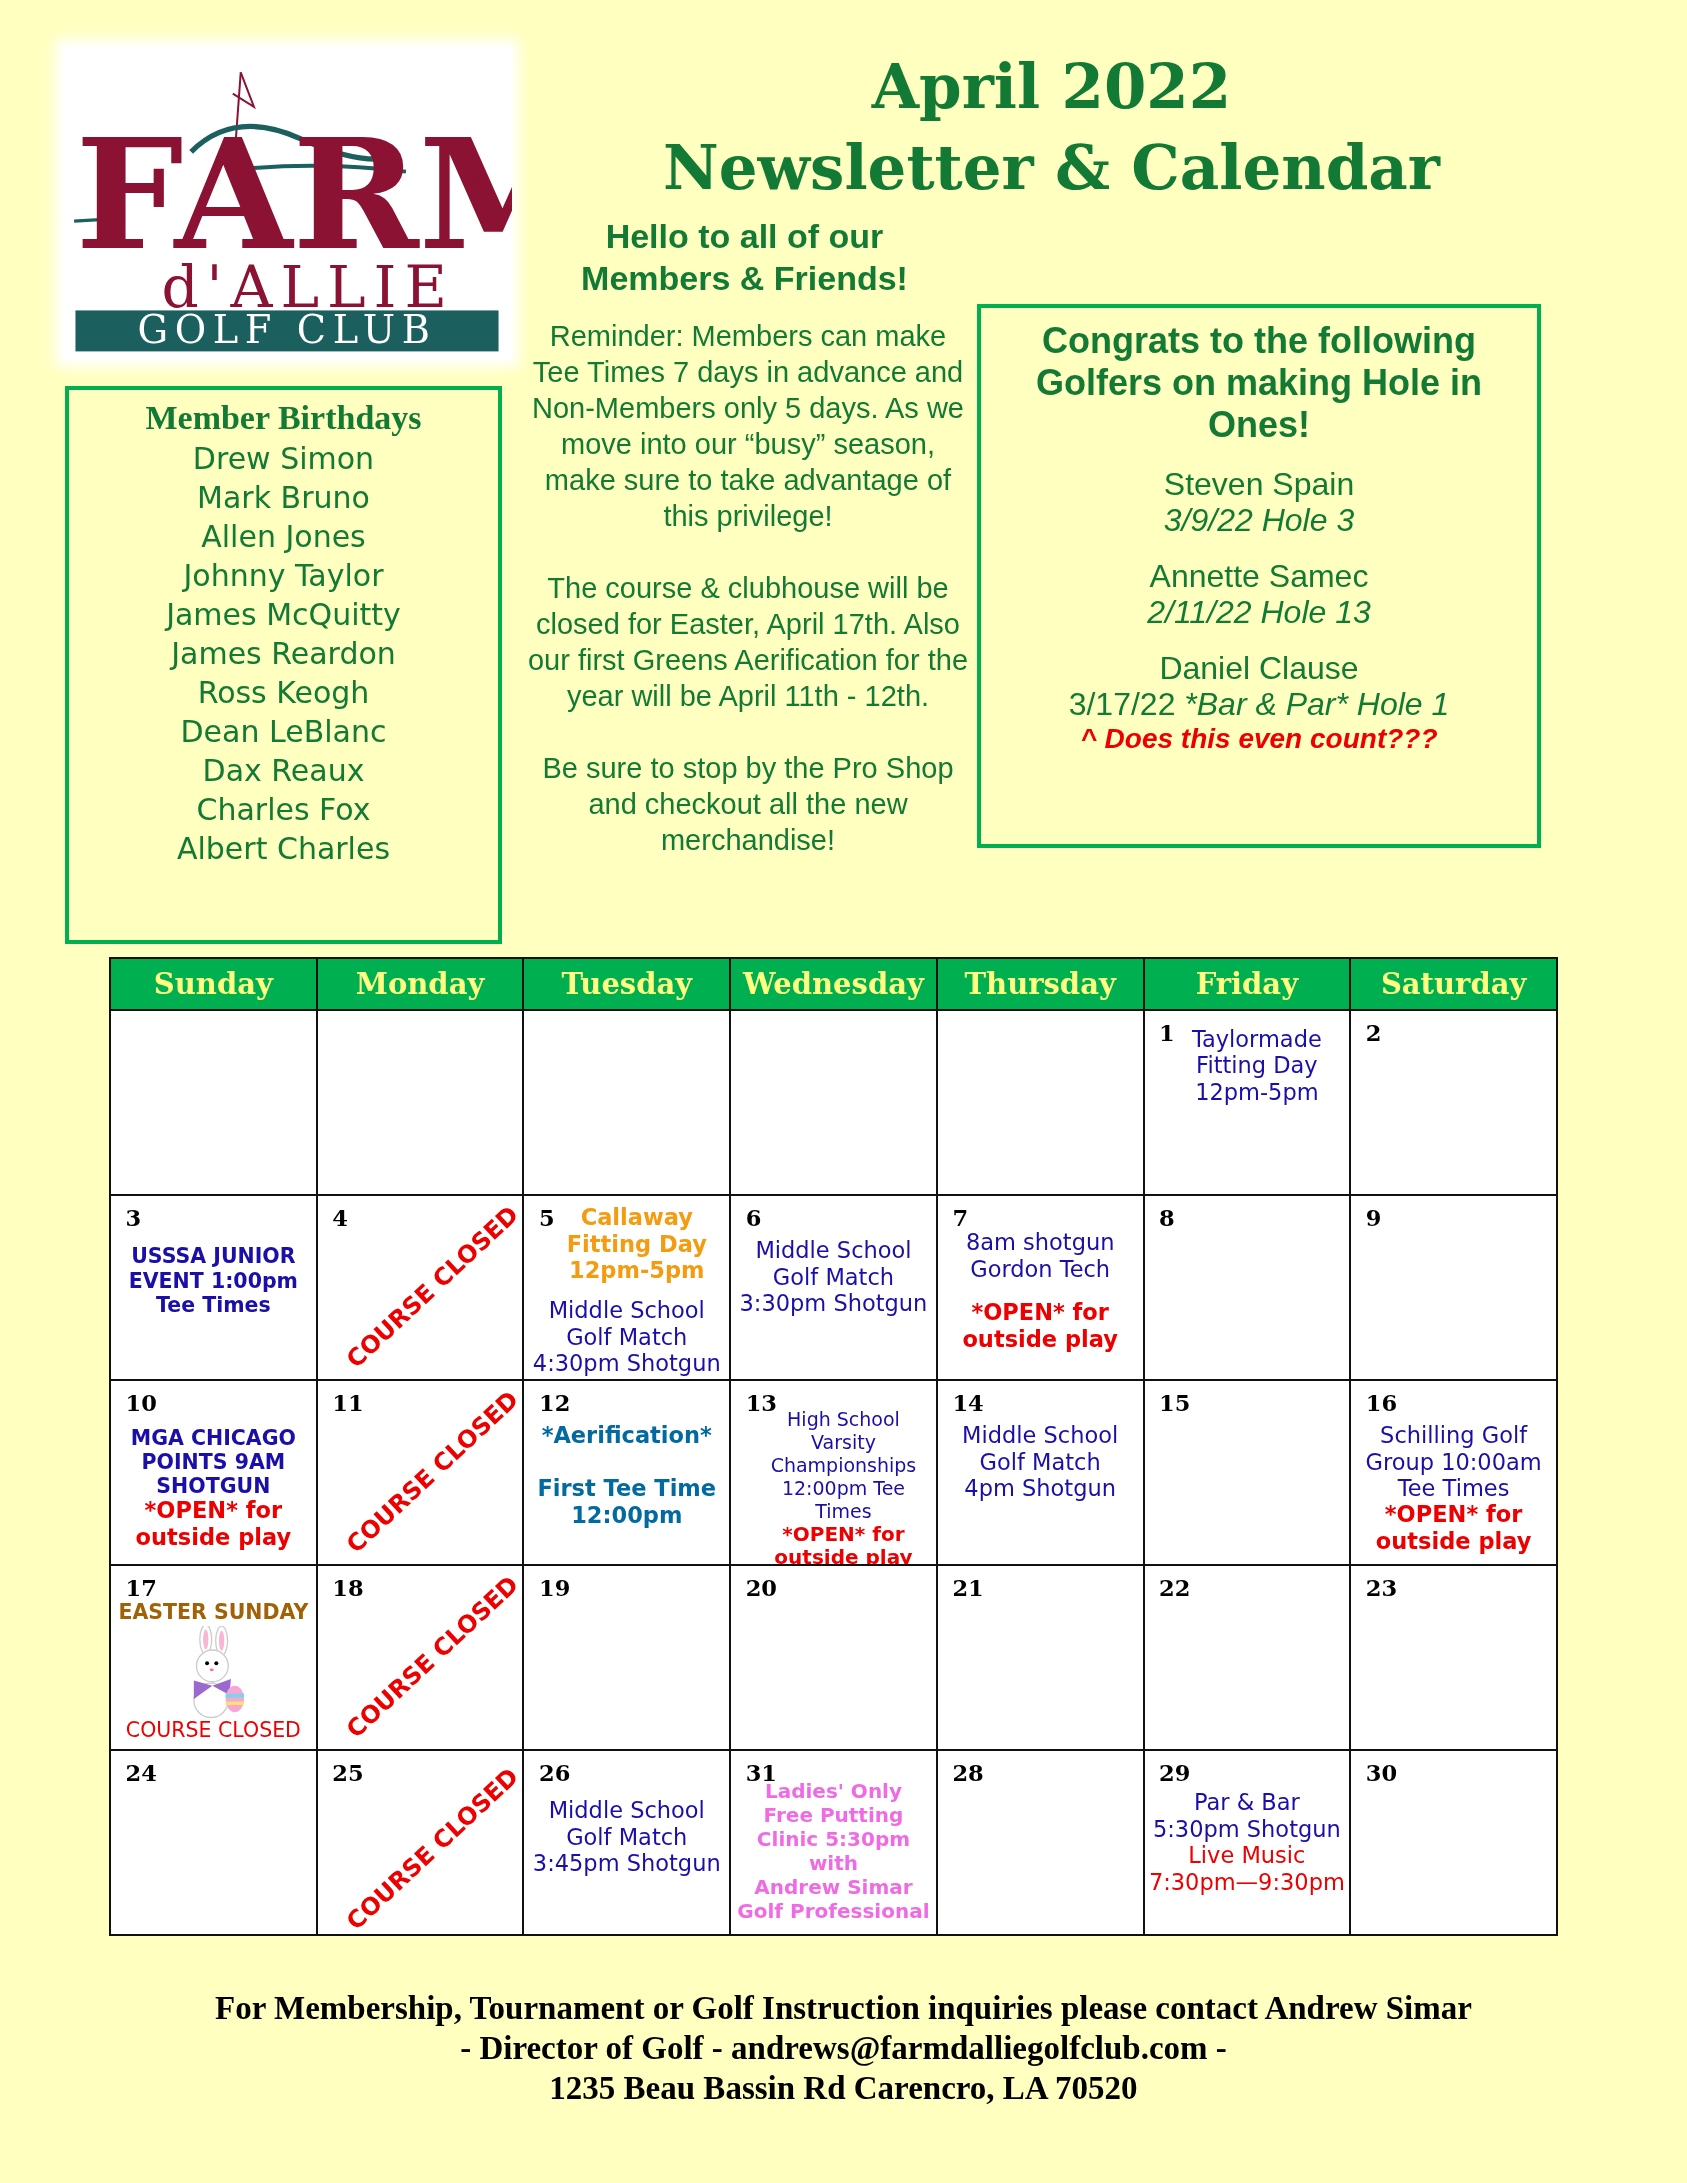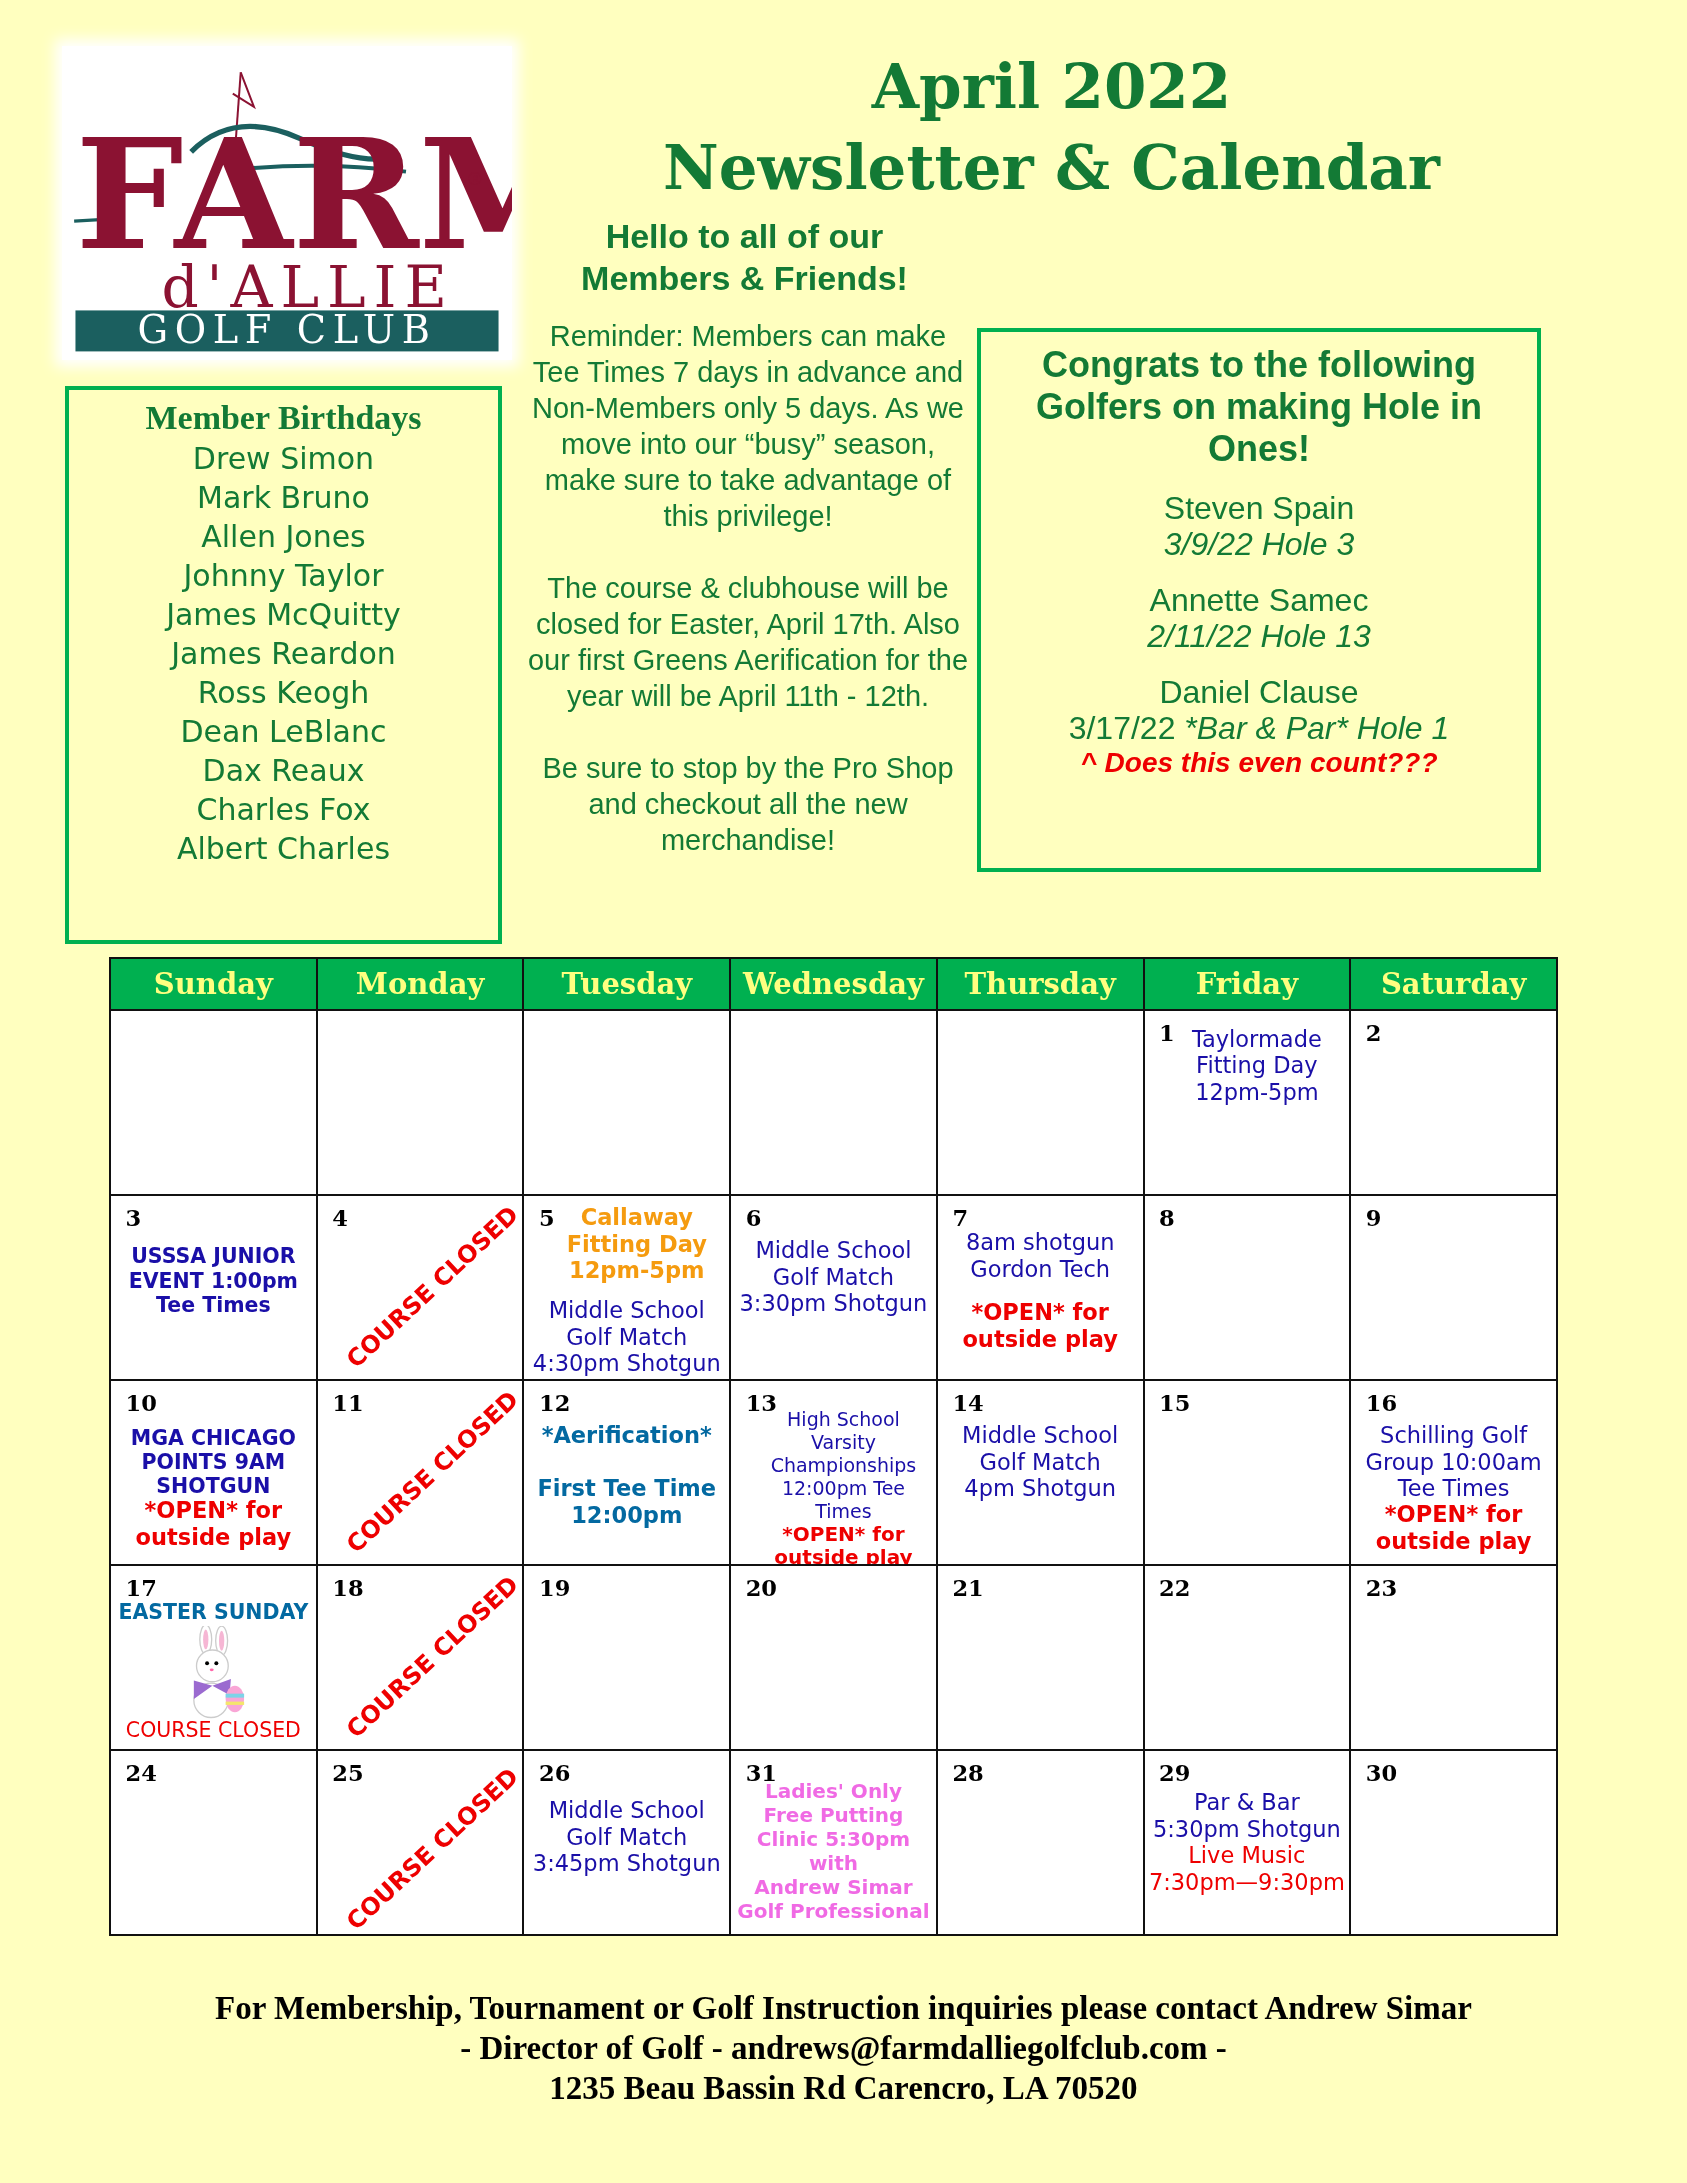--- a/index.html
+++ b/index.html
@@ -51,21 +51,20 @@
     font-size:29px; line-height:36px;
   }
   .middle p { margin:0 0 36px 0; }
 
   
   .congrats {
     position:absolute; left:977px; top:304px; width:564px; height:544px;
     border:4.6px solid #00b050; box-sizing:border-box;
     text-align:center; color:#137a35;
     font-family:"Liberation Sans", sans-serif;
-    margin-top:24px;
   }
   .congrats h2 {
     margin:12px 0 0 0; font-size:36px; line-height:42px; font-weight:bold;
   }
   .congrats .entry { margin-top:20px; font-size:32px; line-height:36px; }
   .congrats .entry .d { font-style:italic; }
   .congrats .note { color:#ee0000; font-weight:bold; font-style:italic; font-size:28px; line-height:33px; }
 
   
   .cal {
@@ -89,21 +88,21 @@
   }
   .ev {
     position:absolute; left:0; right:0; text-align:center;
     font-family:"DejaVu Sans", sans-serif;
     font-size:22.5px; line-height:26.5px;
   }
   .blue { color:#1a0fa8; }
   .red { color:#ee0000; }
   .orange { color:#f59b0f; }
   .green { color:#0369a1; }
-  .purple { color:#0369a1; }
+  .purple { color:#a16207; }
   .pink { color:#f06ae4; }
   .bold { font-weight:bold; }
   .closed {
     position:absolute; left:6.6px; top:86px; width:198px; text-align:center;
     transform:rotate(-43deg); color:#ee0000; font-size:24px; font-weight:bold;
     font-family:"DejaVu Sans", sans-serif; white-space:nowrap;
   }
   .bunny { position:absolute; left:63px; top:60px; width:86px; height:93px; }
 
   

